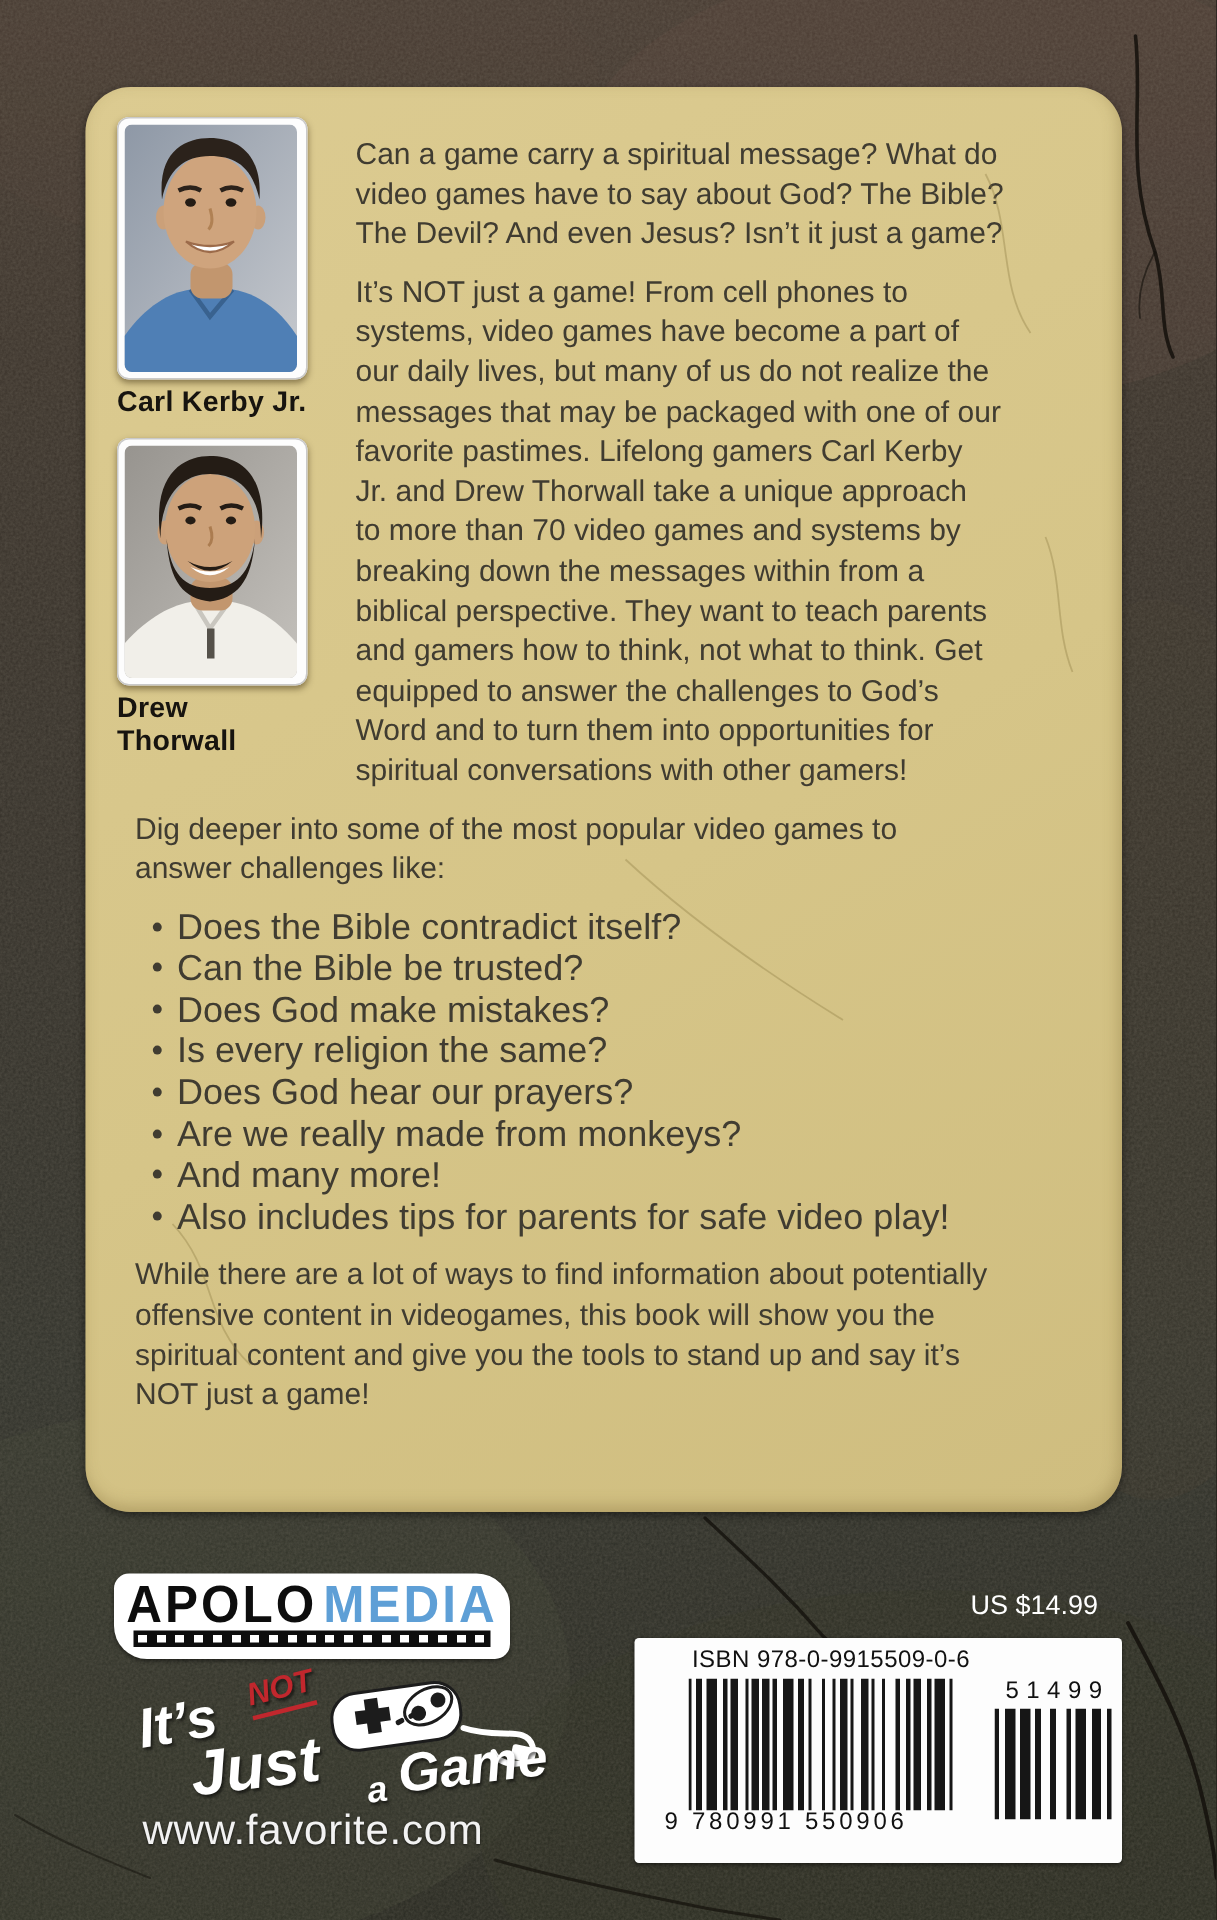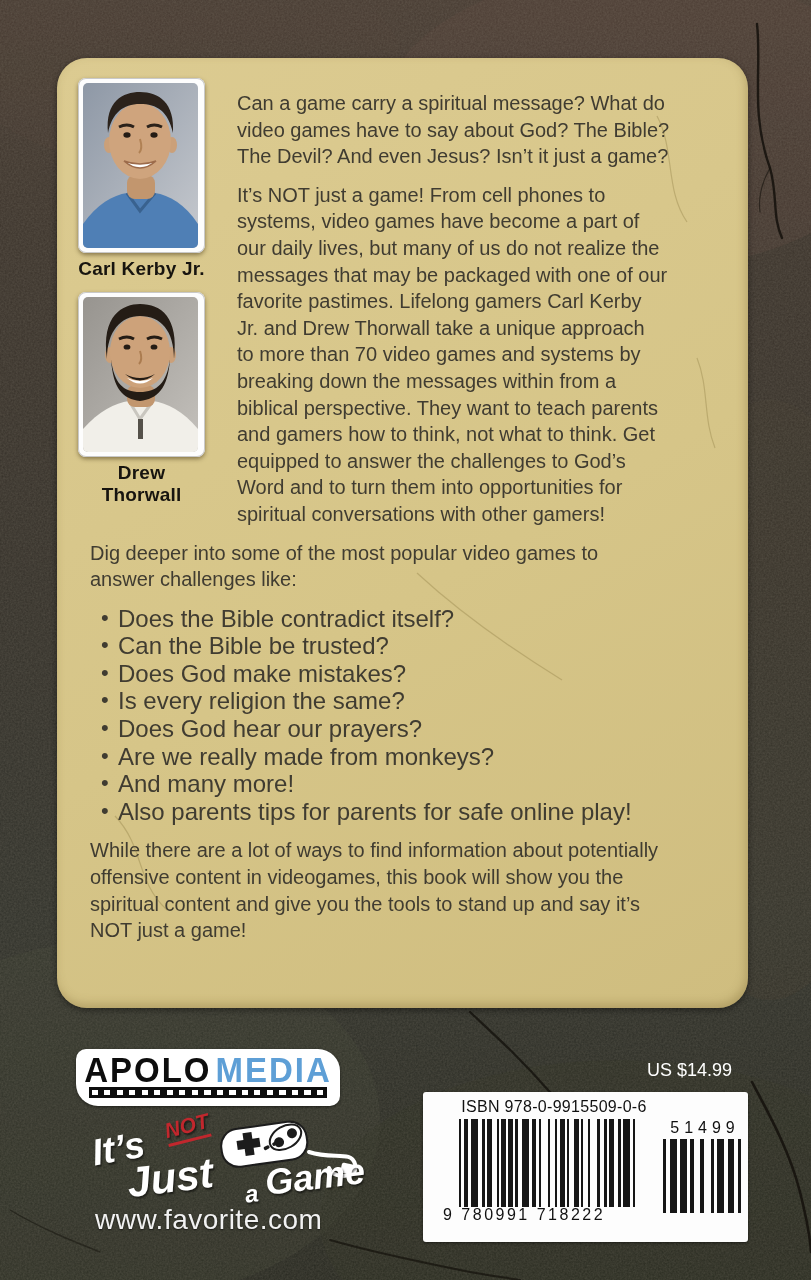--- a/index.html
+++ b/index.html
@@ -11,21 +11,21 @@
   .panel{position:absolute;left:57px;top:58px;width:691px;height:950px;
          background:linear-gradient(150deg,#dccb91 0%,#d6c588 55%,#cfbd7f 100%);
          border-radius:30px;box-sizing:border-box;padding:20px 14px 0 21px;
          color:#403c31;box-shadow:inset -2px -4px 10px rgba(120,100,50,.35), 0 2px 6px rgba(0,0,0,.45);}
   .panel-creases{position:absolute;left:0;top:0;width:691px;height:950px;pointer-events:none;}
 
   .authors{float:left;width:159px;}
   .photo-frame{width:127px;background:#fdfdfd;border-radius:8px;padding:5px;box-sizing:border-box;
                box-shadow:0 2px 4px rgba(55,40,10,.5), inset 0 0 0 1px #c9c9c9;}
   .photo-frame svg{display:block;width:115px;border-radius:5px;}
-  .author-name{width:127px;text-align:center;font-weight:bold;font-size:19px;color:#17140f;
+  .author-name{width:127px;font-weight:bold;font-size:19px;color:#17140f;
                margin:5px 0 12px 0;letter-spacing:.2px;}
 
   .panel p{margin:12px;font-size:20px;line-height:26.6px;white-space:pre-line;}
   .p-summary{margin-top:33px;}
   .p-dig{margin-top:42px;clear:none;}
   ul.challenges{list-style:none;margin:11px 0 0 0;padding:0;}
   ul.challenges li{position:relative;padding-left:40px;font-size:24px;line-height:27.6px;}
   ul.challenges li::before{content:"\2022";position:absolute;left:23px;top:-1px;font-size:22px;}
   .p-closing{margin-top:18px;}
 
@@ -182,21 +182,21 @@
 answer challenges like:</p>
 
     <ul class="challenges">
       <li>Does the Bible contradict itself?</li>
       <li>Can the Bible be trusted?</li>
       <li>Does God make mistakes?</li>
       <li>Is every religion the same?</li>
       <li>Does God hear our prayers?</li>
       <li>Are we really made from monkeys?</li>
       <li>And many more!</li>
-      <li>Also parents tips for parents for safe online play!</li>
+      <li>Also includes tips for parents for safe video play!</li>
     </ul>
 
     <p class="p-closing">While there are a lot of ways to find information about potentially
 offensive content in videogames, this book will show you the
 spiritual content and give you the tools to stand up and say it’s
 NOT just a game!</p>
 
     <svg class="panel-creases" viewBox="0 0 691 950">
       <g stroke="#8a7840" fill="none" opacity="0.35" stroke-width="1.2">
         <path d="M360,515 C400,552 445,585 505,622"></path>
@@ -287,21 +287,21 @@
         <div style="flex: 0 0 auto; height: 100%; width: 2.35px; background: rgb(22, 22, 22);"></div>
         <div style="flex: 0 0 auto; height: 100%; width: 2.35px; background: transparent;"></div>
         <div style="flex: 0 0 auto; height: 100%; width: 4.7px; background: rgb(22, 22, 22);"></div>
         <div style="flex: 0 0 auto; height: 100%; width: 4.7px; background: transparent;"></div>
         <div style="flex: 0 0 auto; height: 100%; width: 2.35px; background: rgb(22, 22, 22);"></div>
         <div style="flex: 0 0 auto; height: 100%; width: 2.35px; background: transparent;"></div>
         <div style="flex: 0 0 auto; height: 100%; width: 7.05px; background: rgb(22, 22, 22);"></div>
         <div style="flex: 0 0 auto; height: 100%; width: 2.35px; background: transparent;"></div>
         <div style="flex: 0 0 auto; height: 100%; width: 2.35px; background: rgb(22, 22, 22);"></div>
       </div>
-    <div class="digits">9 780991 718222</div>
+    <div class="digits">9 780991 550906</div>
     <div class="addon-num">51499</div>
     <div class="addon-bars" id="barsAddon">
         <div style="flex: 0 0 auto; height: 100%; width: 3.4px; background: rgb(22, 22, 22);"></div>
         <div style="flex: 0 0 auto; height: 100%; width: 3.4px; background: transparent;"></div>
         <div style="flex: 0 0 auto; height: 100%; width: 6.8px; background: rgb(22, 22, 22);"></div>
         <div style="flex: 0 0 auto; height: 100%; width: 3.4px; background: transparent;"></div>
         <div style="flex: 0 0 auto; height: 100%; width: 6.8px; background: rgb(22, 22, 22);"></div>
         <div style="flex: 0 0 auto; height: 100%; width: 3.4px; background: transparent;"></div>
         <div style="flex: 0 0 auto; height: 100%; width: 3.4px; background: rgb(22, 22, 22);"></div>
         <div style="flex: 0 0 auto; height: 100%; width: 6.8px; background: transparent;"></div>

